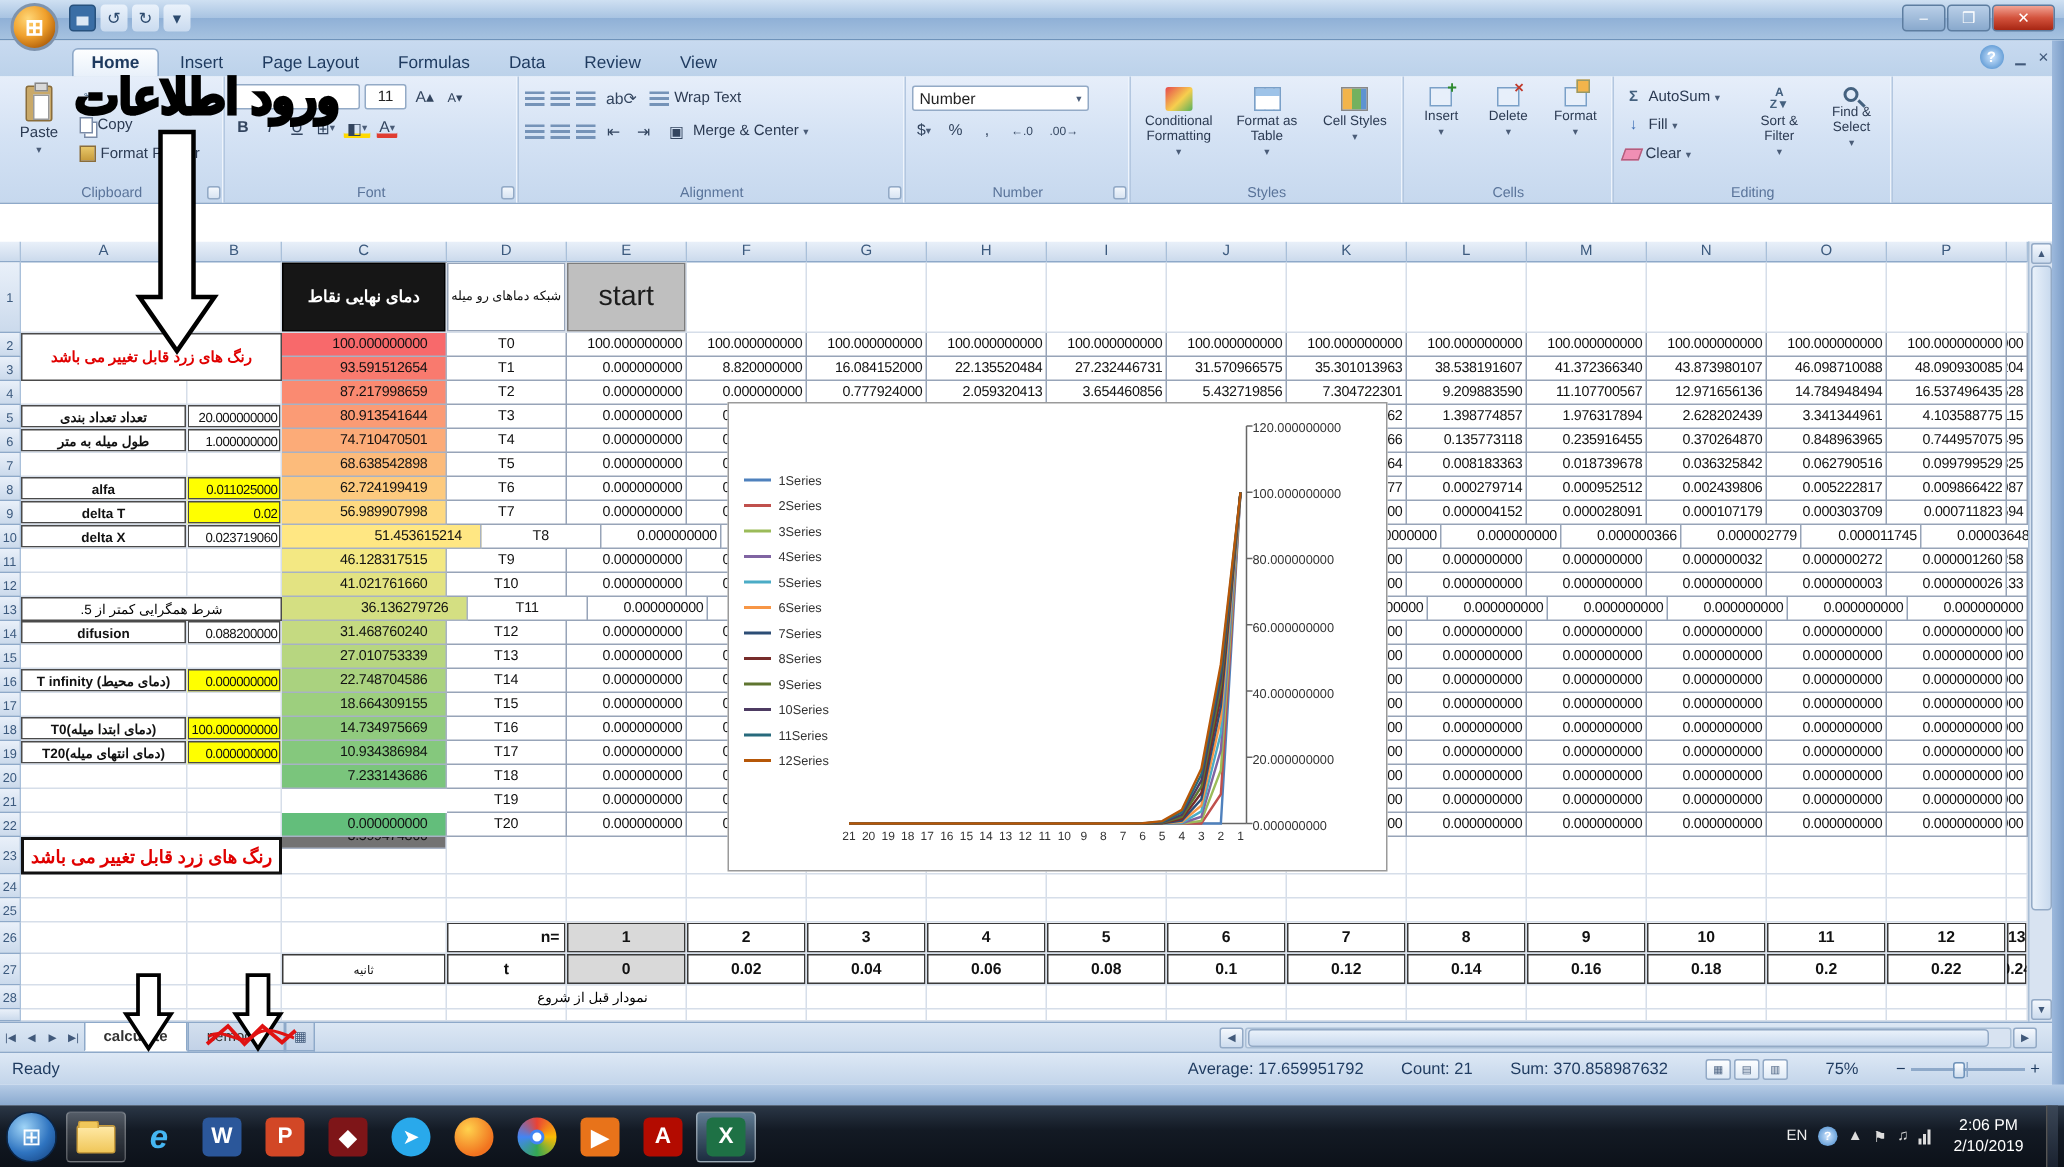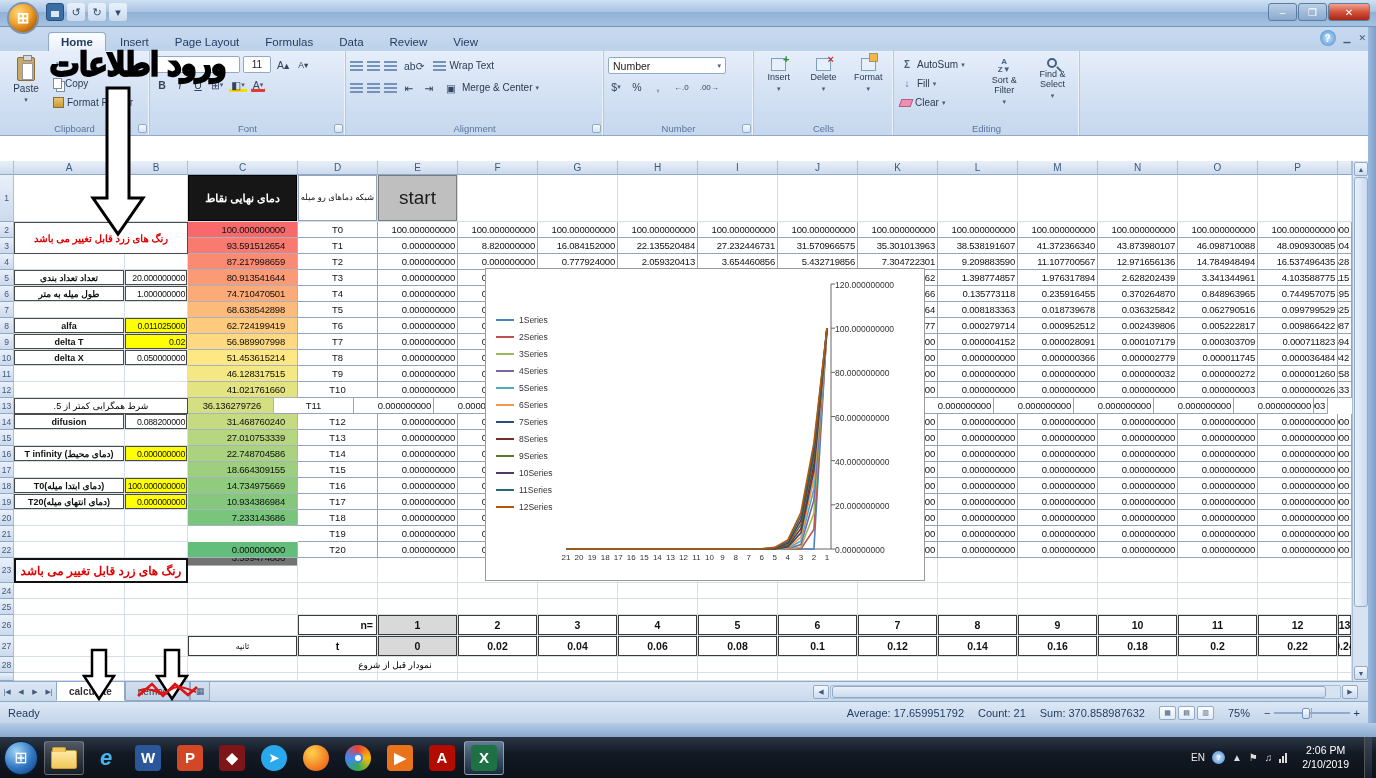--- a/index.html
+++ b/index.html
@@ -121,21 +121,21 @@
   .stab{padding:0 12px;display:flex;align-items:center;font-size:10px;color:#333;border:1px solid #8ea9c9;border-top:none;background:linear-gradient(#d3dfee,#c2d2e7)}
   .stab.active{background:#fff;font-weight:bold;border-bottom:1px solid #fff}
   .instab{width:20px;display:flex;align-items:center;justify-content:center;border:1px solid #8ea9c9;border-top:none;background:linear-gradient(#d3dfee,#c2d2e7);font-size:9px;color:#41597a}
   #hscroll{position:absolute;right:10px;top:3px;width:545px;height:14px;display:flex;gap:1px}
   .harrow{width:16px;height:14px;background:linear-gradient(#f4f8fd,#cddcee);border:1px solid #93aac6;border-radius:2px;font-size:7px;color:#41597a;display:flex;align-items:center;justify-content:center}
   #htrack{flex:1;background:#d8e3f1;border:1px solid #aabfd6;border-radius:2px;position:relative}
   #hthumb{position:absolute;left:1px;top:0;height:12px;width:97%;background:linear-gradient(#e9f1fa,#c9daee);border:1px solid #93aac6;border-radius:3px}
 
   
   #statusbar{position:absolute;left:0;top:701px;width:1368px;height:22px;background:linear-gradient(#dde8f5,#c3d5ea);border-top:1px solid #8ea9c9;display:flex;align-items:center;font-size:11px;color:#1e3a5f;padding:0 8px}
-  #sb-right{margin-left:auto;display:flex;align-items:center;gap:14px}
+  #sb-right{margin-left:auto;display:flex;align-items:center;gap:25px}
   .viewbtn{width:17px;height:14px;border:1px solid #93aac6;background:linear-gradient(#fdfeff,#dfeaf6);border-radius:2px;font-size:7px;display:flex;align-items:center;justify-content:center;color:#41597a}
   #zoomslider{width:96px;height:14px;position:relative;display:flex;align-items:center}
   #zoomslider .track{width:100%;height:2px;background:#8ea9c9}
   #zoomslider .notch{position:absolute;left:47px;top:2px;width:1px;height:10px;background:#8ea9c9}
   #zoomslider .zthumb{position:absolute;left:38px;top:2px;width:8px;height:11px;background:linear-gradient(#fdfeff,#cddcee);border:1px solid #6f93ba;border-radius:2px}
 
   #frame-bottom{position:absolute;left:0;top:723px;width:1376px;height:14px;background:linear-gradient(#b6cce6,#89a9cf)}
 
   
   #taskbar{position:absolute;left:0;top:737px;width:1376px;height:41px;background:linear-gradient(#2b3747,#131a24 40%,#0c1119);display:flex;align-items:center;padding-left:4px;z-index:40}
@@ -296,20 +296,40 @@
           <span class="fmtbtn">%</span>
           <span class="fmtbtn">,</span>
           <span class="fmtbtn" style="font-size:8px">←.0</span>
           <span class="fmtbtn" style="font-size:8px">.00→</span>
         </div>
       </div>
       <div class="rg-label">Number</div>
       <span class="dlg"></span>
     </div>
 
+    <div class="rgroup" style="width:182px">
+      <div class="rg-body">
+        <div class="stylebig">
+            <span class="ic-cf"></span>
+            <span>Conditional Formatting</span>
+            <span class="dd">▾</span>
+          </div>
+        <div class="stylebig">
+            <span class="ic-fat"></span>
+            <span>Format as Table</span>
+            <span class="dd">▾</span>
+          </div>
+        <div class="stylebig">
+            <span class="ic-cs"></span>
+            <span>Cell Styles</span>
+            <span class="dd">▾</span>
+          </div>
+      </div>
+      <div class="rg-label">Styles</div>
+    </div>
 
     <div class="rgroup" style="width:140px">
       <div class="rg-body">
         <div class="stylebig" style="width:42px">
             <span class="ic-ins"></span>
             <span>Insert</span>
             <span class="dd">▾</span>
           </div>
         <div class="stylebig" style="width:42px">
             <span class="ic-ins ic-del"></span>
@@ -558,22 +578,22 @@
           <div class="cell num tbl" style="width: 80px;">0.000004152</div>
           <div class="cell num tbl" style="width: 80px;">0.000028091</div>
           <div class="cell num tbl" style="width: 80px;">0.000107179</div>
           <div class="cell num tbl" style="width: 80px;">0.000303709</div>
           <div class="cell num tbl" style="width: 80px;">0.000711823</div>
           <div class="cell num tbl" style="width: 14px;">0.001459694</div>
         </div>
         <div class="grow" style="height: 16px;">
           <div class="rhead">10</div>
           <div class="cell albl" style="width: 111px;">delta X</div>
-          <div class="cell bval num" style="width: 63px;">0.050000000</div>
-          <div class="cell num cval" style="width: 110px; background: rgb(255, 231, 131); text-align: center;">51.453615214</div>
+          <div class="cell bval num" style="width: 63px;">0.023719060</div>
+          <div class="cell num cval" style="width: 133px; background: rgb(255, 231, 131); text-align: center;">51.453615214</div>
           <div class="cell mid tbl" style="width: 80px;">T8</div>
           <div class="cell num tbl" style="width: 80px;">0.000000000</div>
           <div class="cell num tbl" style="width: 80px;">0.000000000</div>
           <div class="cell num tbl" style="width: 80px;">0.000000000</div>
           <div class="cell num tbl" style="width: 80px;">0.000000000</div>
           <div class="cell num tbl" style="width: 80px;">0.000000000</div>
           <div class="cell num tbl" style="width: 80px;">0.000000000</div>
           <div class="cell num tbl" style="width: 80px;">0.000000000</div>
           <div class="cell num tbl" style="width: 80px;">0.000000000</div>
           <div class="cell num tbl" style="width: 80px;">0.000000366</div>
@@ -619,21 +639,21 @@
           <div class="cell num tbl" style="width: 80px;">0.000000000</div>
           <div class="cell num tbl" style="width: 80px;">0.000000000</div>
           <div class="cell num tbl" style="width: 80px;">0.000000003</div>
           <div class="cell num tbl" style="width: 80px;">0.000000026</div>
           <div class="cell num tbl" style="width: 14px;">0.000000133</div>
         </div>
         <div class="grow" style="height: 16px;">
           <div class="rhead">13</div>
           <div class="cell" style="width: 111px;"></div>
           <div class="cell" style="width: 63px;"></div>
-          <div class="cell num cval" style="width: 86px; background: rgb(212, 223, 130);">36.136279726</div>
+          <div class="cell num cval" style="width: 124px; background: rgb(212, 223, 130);">36.136279726</div>
           <div class="cell mid tbl" style="width: 80px;">T11</div>
           <div class="cell num tbl" style="width: 80px;">0.000000000</div>
           <div class="cell num tbl" style="width: 80px;">0.000000000</div>
           <div class="cell num tbl" style="width: 80px;">0.000000000</div>
           <div class="cell num tbl" style="width: 80px;">0.000000000</div>
           <div class="cell num tbl" style="width: 80px;">0.000000000</div>
           <div class="cell num tbl" style="width: 80px;">0.000000000</div>
           <div class="cell num tbl" style="width: 80px;">0.000000000</div>
           <div class="cell num tbl" style="width: 80px;">0.000000000</div>
           <div class="cell num tbl" style="width: 80px;">0.000000000</div>

